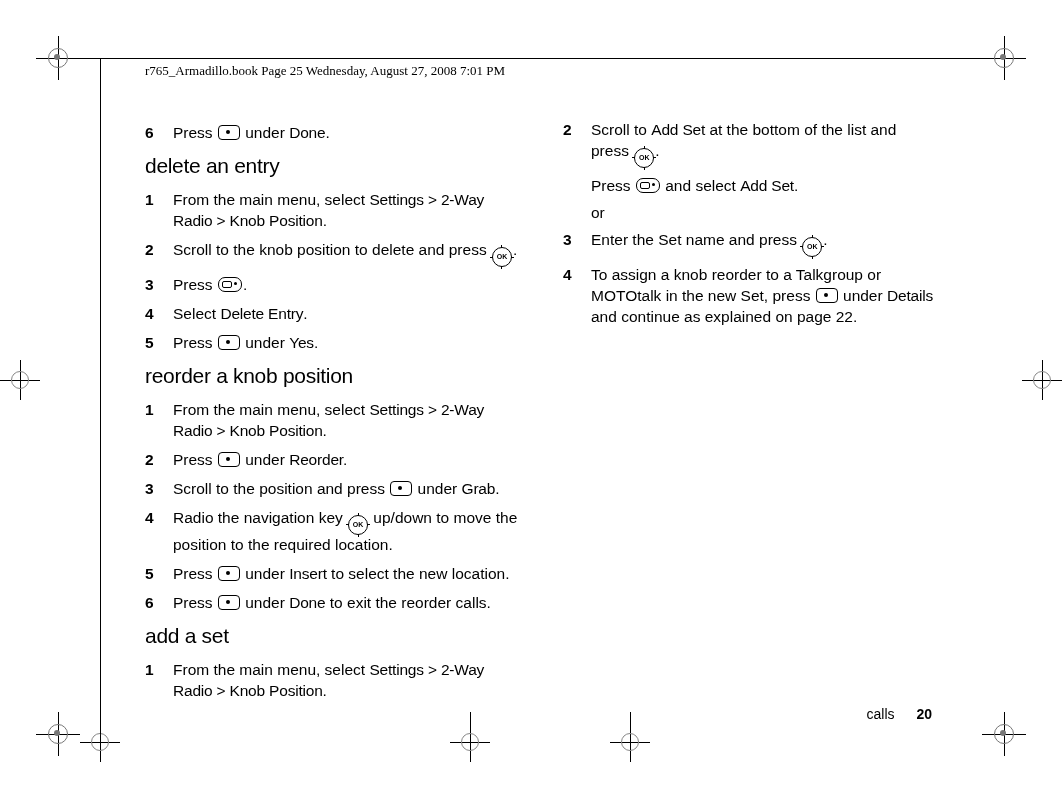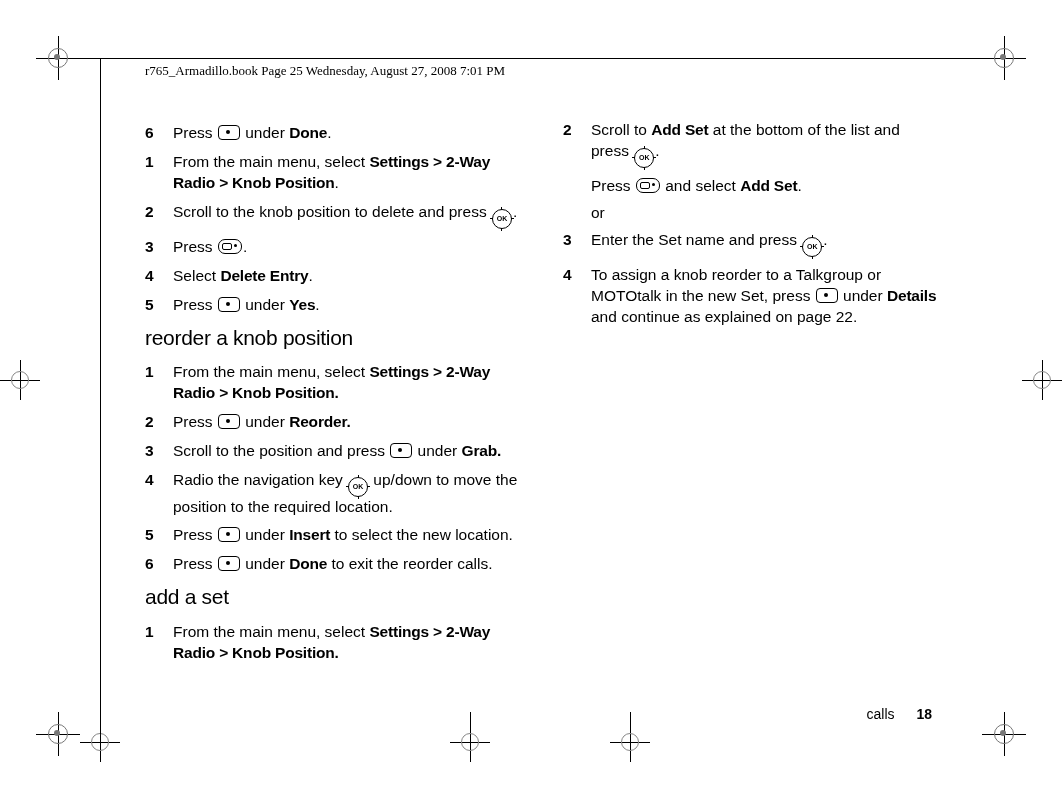--- a/index.html
+++ b/index.html
@@ -21,21 +21,21 @@
 .bottom-cross .v{position:absolute;width:1px;height:50px;left:20px;top:0;background:#000}
 .bottom-cross .reg{position:absolute;width:16px;height:16px;border:1px solid #888;border-radius:50%;top:21px;left:11px}
 .bc-1{left:80px}.bc-2{left:450px}.bc-3{left:610px}
 .header-line{position:absolute;top:58px;left:80px;right:80px;height:1px;background:#000}
 .header-text{position:absolute;top:62px;left:145px;font-size:13px;font-family:Georgia,"Times New Roman",serif}
 .content{position:absolute;top:120px;left:145px;right:125px;bottom:90px;column-count:2;column-gap:44px;column-fill:auto}
 .step{display:flex;margin:3px 0 8px 0;break-inside:avoid-column}
 .step .num{font-weight:700;width:28px;flex:0 0 28px;font-family:Arial,sans-serif}
 .step .body{flex:1}
 h2{font-size:21px;font-weight:400;margin:0 0 10px 0;font-family:"Helvetica Neue",Helvetica,Arial,sans-serif;letter-spacing:-.3px;break-after:avoid-column}
-.b{font-weight:700;font-family:"Arial Narrow",Arial,sans-serif;letter-spacing:-.2px}
+.b{font-weight:400;font-family:"Arial Narrow",Arial,sans-serif;letter-spacing:-.2px}
 .icon-key{display:inline-block;width:20px;height:13px;border:1px solid #000;border-radius:4px;vertical-align:-2px;position:relative;margin:0 1px}
 .icon-key:after{content:"";position:absolute;width:4px;height:4px;background:#000;border-radius:50%;top:4px;left:7px}
 .icon-ok{display:inline-block;width:18px;height:18px;border:1px solid #000;border-radius:50%;vertical-align:-4px;position:relative;margin:0 1px;font-size:7px;text-align:center;line-height:18px;font-family:Arial;font-weight:700}
 .icon-ok:before{content:"OK"}
 .icon-ok:after{content:"";position:absolute;top:-3px;bottom:-3px;left:8px;width:1px;background:transparent}
 .icon-ok .t,.icon-ok .b,.icon-ok .l,.icon-ok .r{position:absolute;background:#000}
 .icon-ok .t{width:1px;height:3px;top:-3px;left:8.5px}.icon-ok .b{width:1px;height:3px;bottom:-3px;left:8.5px}
 .icon-ok .l{height:1px;width:3px;left:-3px;top:8.5px}.icon-ok .r{height:1px;width:3px;right:-3px;top:8.5px}
 .icon-menu{display:inline-block;width:22px;height:13px;border:1px solid #000;border-radius:7px;vertical-align:-2px;position:relative;margin:0 1px}
 .icon-menu:before{content:"";position:absolute;width:8px;height:5px;border:1px solid #000;border-radius:2px;top:3px;left:3px}
@@ -101,20 +101,21 @@
 
 <div class="content">
 
   <div class="step">
     <div class="num">6</div>
     <div class="body">
       <span>Press </span><span class="icon-key"></span><span> under </span><span class="b">Done</span><span>.</span>
     </div>
   </div>
 
+  <h2>delete an entry</h2>
 
   <div class="step">
     <div class="num">1</div>
     <div class="body"><span>From the main menu, select </span><span class="b">Settings &gt; 2-Way Radio &gt; Knob Position</span><span>.</span></div>
   </div>
   <div class="step">
     <div class="num">2</div>
     <div class="body"><span>Scroll to the knob position to delete and press </span><span class="icon-ok"><span class="t"></span><span class="b"></span><span class="l"></span><span class="r"></span></span><span>.</span></div>
   </div>
   <div class="step">
@@ -176,16 +177,16 @@
   </div>
   <div class="step">
     <div class="num">4</div>
     <div class="body"><span>To assign a knob reorder to a Talkgroup or MOTOtalk in the new Set, press </span><span class="icon-key"></span><span> under </span><span class="b">Details</span><span> and continue as explained on page 22.</span></div>
   </div>
 
 </div>
 
 <div class="footer">
   <span>calls</span>
-  <span class="pn">18</span>
+  <span class="pn">20</span>
 </div>
 
 </div>
 
 </body></html>

